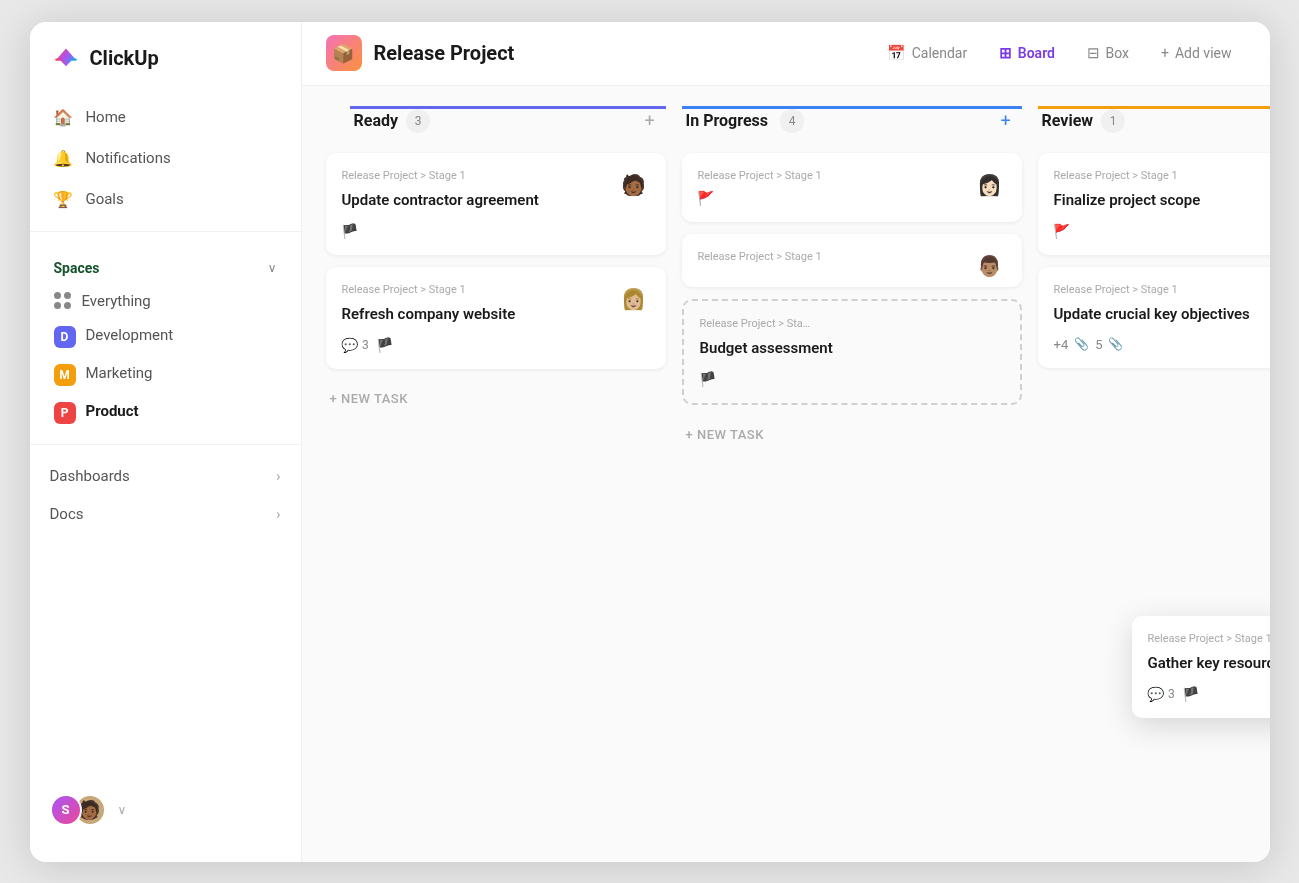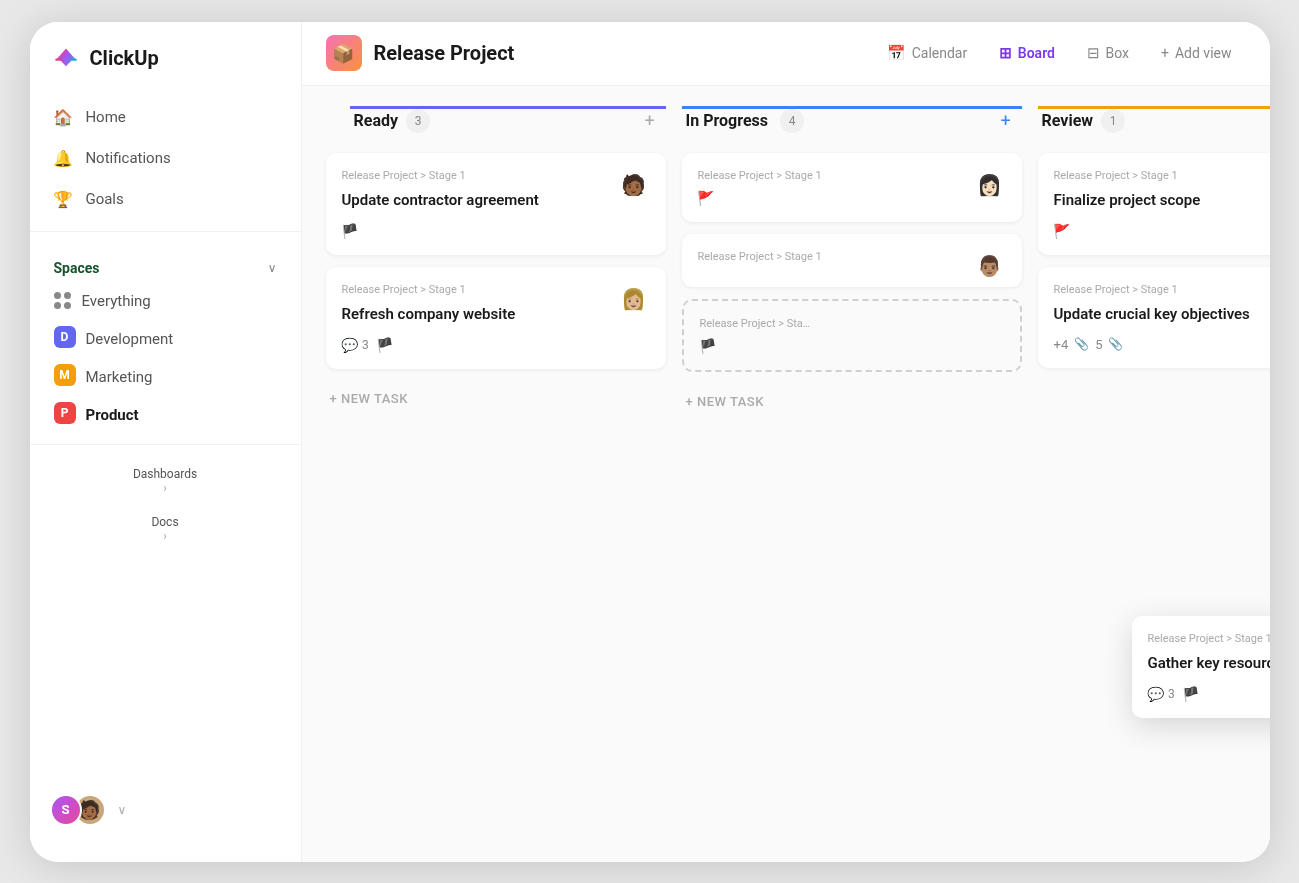--- a/index.html
+++ b/index.html
@@ -7,21 +7,21 @@
       background: #e8e8e8;
       font-family: -apple-system, BlinkMacSystemFont, 'Segoe UI', Roboto, sans-serif;
       display: flex;
       align-items: center;
       justify-content: center;
       min-height: 100vh;
       padding: 20px;
     }
     .app-window {
       background: #fff;
-      border-radius: 28px;
+      border-radius: 16px;
       width: 1240px;
       height: 840px;
       display: flex;
       overflow: hidden;
       box-shadow: 0 4px 40px rgba(0,0,0,0.15);
     }
     
     .sidebar {
       width: 272px;
       min-width: 272px;
@@ -71,21 +71,21 @@
       padding: 16px 24px 8px 24px;
     }
     .sidebar-section-title {
       font-size: 14px;
       font-weight: 700;
       color: #14532d;
     }
     .chevron-icon { color: #888; font-size: 12px; cursor: pointer; }
     .space-item {
       display: flex;
-      align-items: flex-end;
+      align-items: flex-start;
       gap: 10px;
       padding: 8px 24px;
       cursor: pointer;
       font-size: 15px;
       color: #555;
       transition: background 0.15s;
     }
     .space-item.active { font-weight: 700; color: #1a1a1a; }
     .space-badge {
       width: 22px;
@@ -100,25 +100,24 @@
     }
     .sidebar-divider {
       height: 1px;
       background: #f0f0f0;
       margin: 12px 0;
     }
     .sidebar-bottom-item {
       display: flex;
       align-items: center;
       justify-content: space-between;
-      padding: 10px 27px;
-      cursor: pointer;
-      font-size: 12px;
+      padding: 10px 20px;
+      cursor: pointer;
+      font-size: 15px;
       color: #555;
-      flex-direction: column;
     }
     .sidebar-footer {
       margin-top: auto;
       padding: 16px 20px;
       display: flex;
       align-items: center;
       gap: 8px;
     }
     .avatar-stack { display: flex; align-items: center; }
     .avatar-s {
@@ -558,20 +557,21 @@
           </div>
         </div>
 
         <div class="task-card">
           <div class="task-meta">Release Project &gt; Stage 1</div>
           <div class="task-avatar">👨🏽</div>
         </div>
 
         <div class="task-card dashed">
           <div class="task-meta">Release Project &gt; Sta…</div>
+          <div class="task-title">Budget assessment</div>
           <div class="task-footer">
             <span class="flag-icon flag-orange">🏴</span>
           </div>
         </div>
 
         <div class="new-task-btn">
           <span>+ NEW TASK</span>
         </div>
       </div>
 

